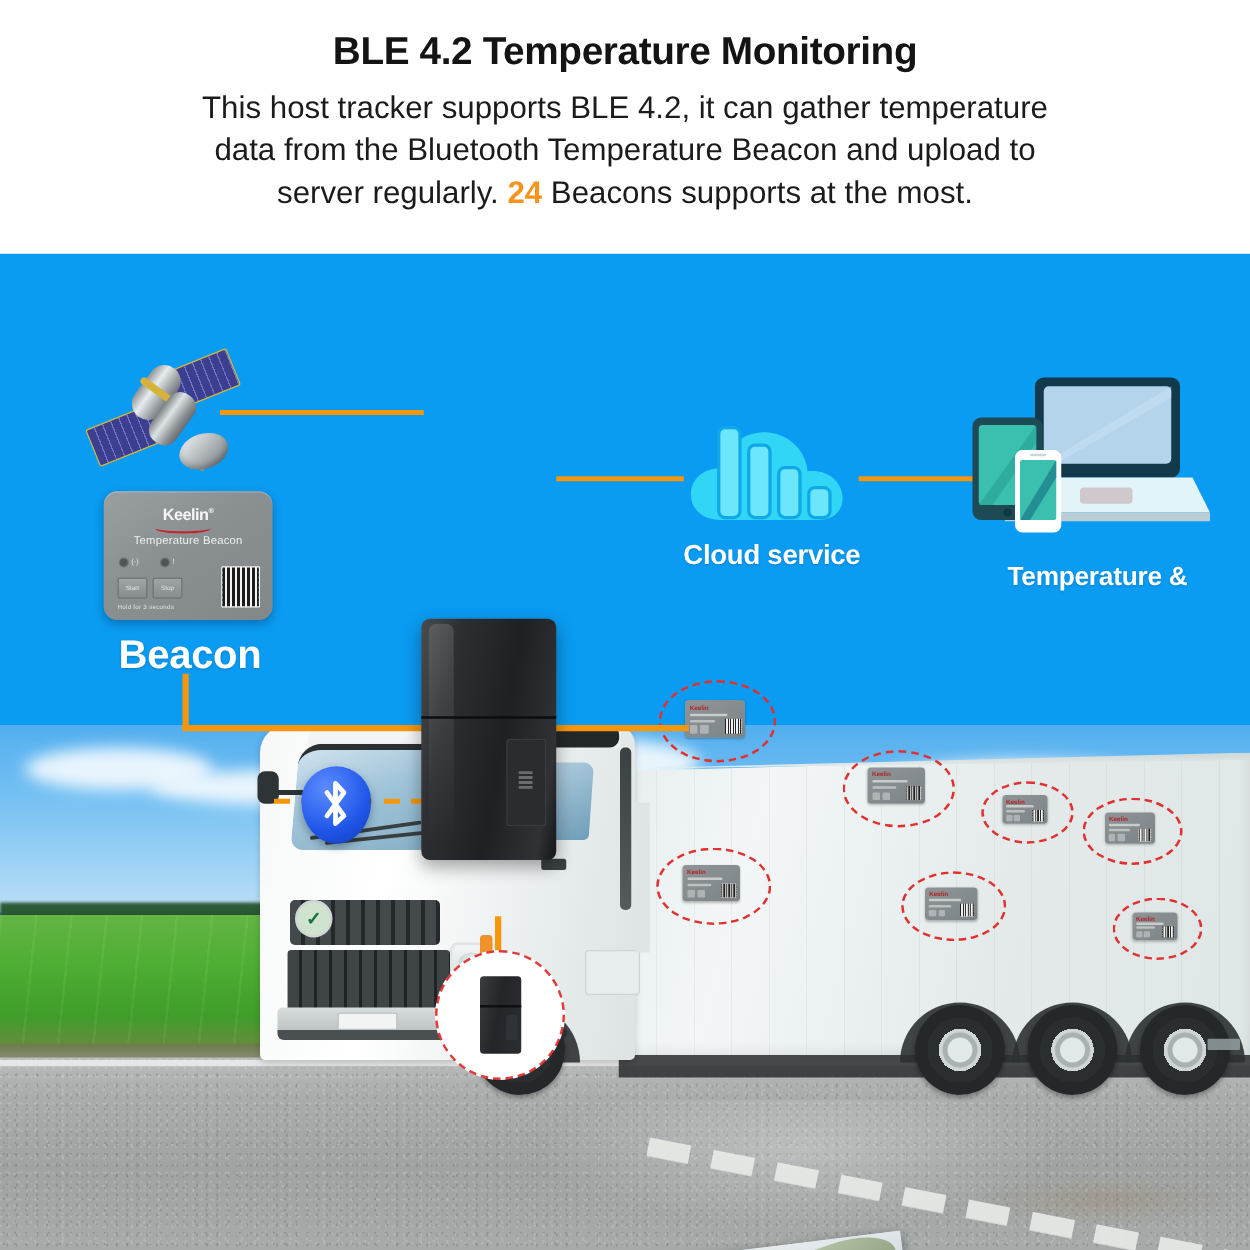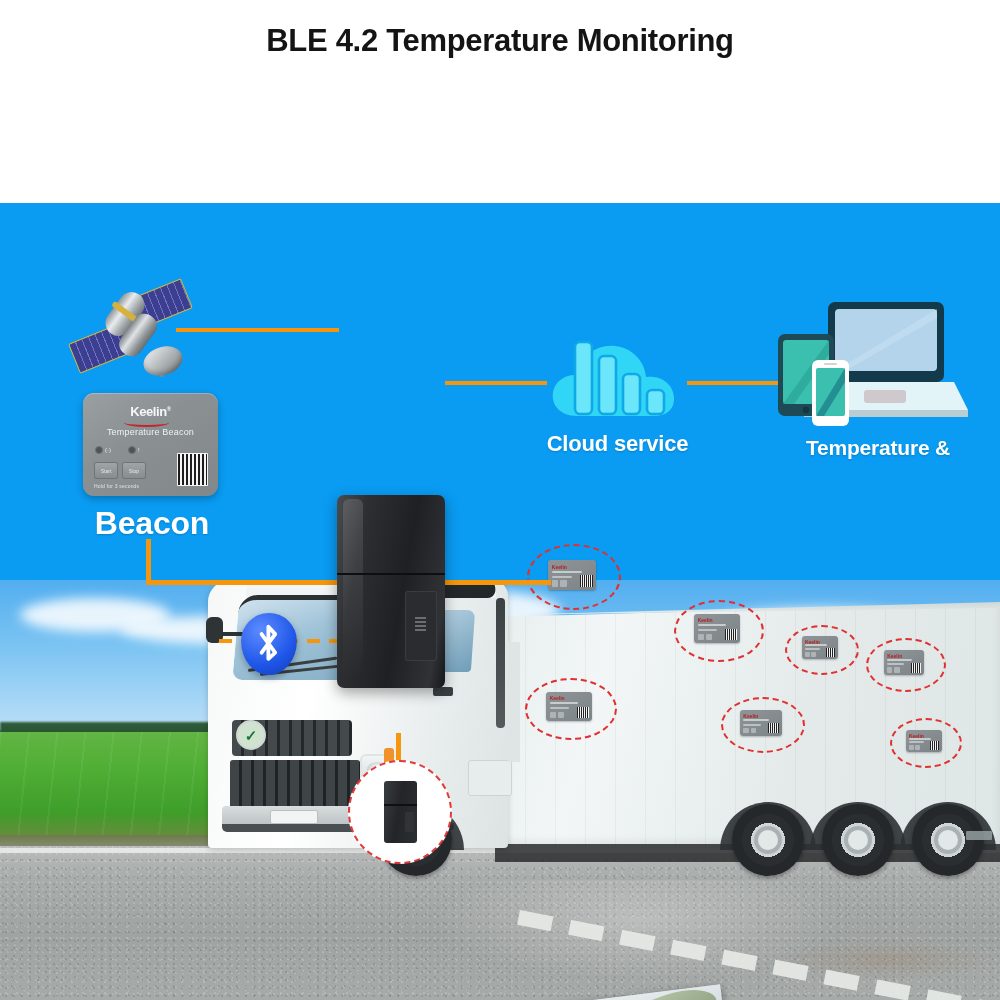--- a/index.html
+++ b/index.html
@@ -224,29 +224,34 @@
   
   .devices{position:absolute;left:772px;top:95px;width:215px;height:150px;}
   .devices svg{width:215px;height:150px;}
 
   
   .lbl{position:absolute;color:#ffffff;font-weight:bold;text-align:center;letter-spacing:-.2px;
        text-shadow:0 1px 2px rgba(0,0,0,.18);}
   .lbl-beacon{left:72px;top:302px;width:160px;font-size:32px;}
   .lbl-ml{left:305px;top:496px;width:175px;font-size:24px;}
   .lbl-cloud{left:520px;top:228px;width:195px;font-size:22px;}
-  .lbl-temp{left:756px;top:232px;width:244px;font-size:21px;line-height:1.2;}
+  .lbl-temp{left:756px;top:246px;width:244px;font-size:21px;line-height:1.2;}
 </style>
 </head>
 <body>
 
 <div class="page">
 
   <div class="header">
     <div class="title">BLE 4.2 Temperature Monitoring</div>
+    <div class="subtitle">
+      <span>This host tracker supports BLE 4.2, it can gather temperature</span><br>
+      <span>data from the Bluetooth Temperature Beacon and upload to</span><br>
+      <span>server regularly. </span><span class="hl">24</span><span> Beacons supports at the most.</span>
+    </div>
   </div>
 
   <div class="panel">
 
     <div class="scene">
       <div class="sky"></div>
       <div class="clouds">
         <div class="cloud" style="left:20px;top:18px;width:150px;height:34px;"></div>
         <div class="cloud" style="left:120px;top:36px;width:210px;height:28px;"></div>
         <div class="cloud" style="left:380px;top:10px;width:180px;height:40px;"></div>

